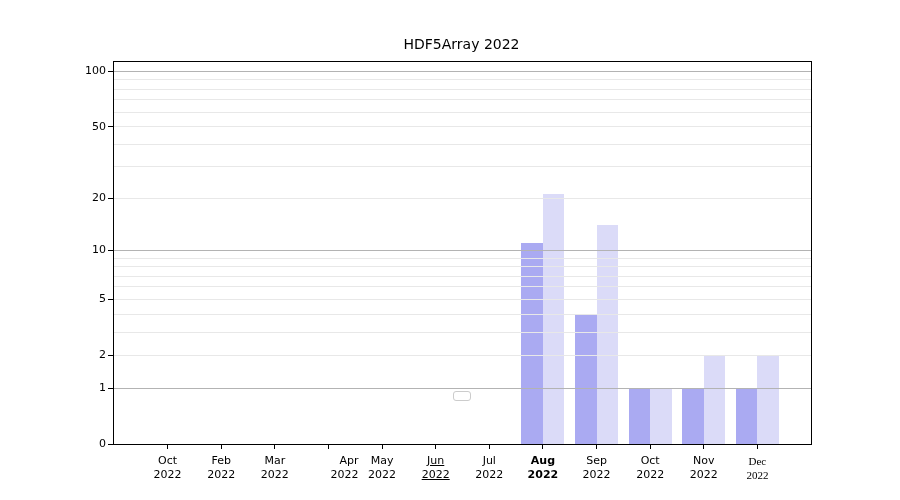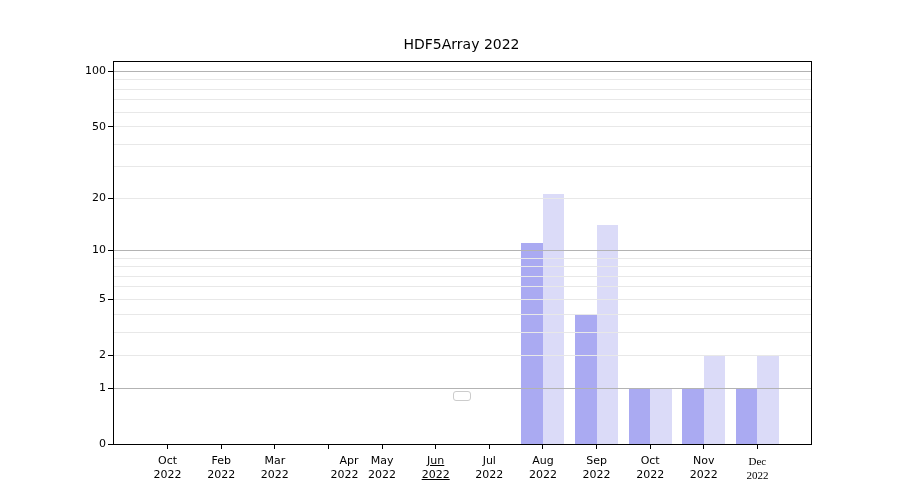--- a/index.html
+++ b/index.html
@@ -136,21 +136,21 @@
       <div class="xlabel" style="left: 291.692px; top: 392px; text-decoration: underline;">
         <div class="xline">Jun</div>
         <div class="xline">2022</div>
       </div>
       <div class="tick" style="left: 374.808px; top: 382px; width: 1px; height: 5px; background: rgb(0, 0, 0);"></div>
       <div class="xlabel" style="left: 345.308px; top: 392px;">
         <div class="xline">Jul</div>
         <div class="xline">2022</div>
       </div>
       <div class="tick" style="left: 428.423px; top: 382px; width: 1px; height: 5px; background: rgb(0, 0, 0);"></div>
-      <div class="xlabel" style="left: 398.923px; top: 392px;">
+      <div class="xlabel" style="left: 398.923px; top: 392px; font-weight: bold;">
         <div class="xline">Aug</div>
         <div class="xline">2022</div>
       </div>
       <div class="tick" style="left: 482.038px; top: 382px; width: 1px; height: 5px; background: rgb(0, 0, 0);"></div>
       <div class="xlabel" style="left: 452.538px; top: 392px;">
         <div class="xline">Sep</div>
         <div class="xline">2022</div>
       </div>
       <div class="tick" style="left: 535.654px; top: 382px; width: 1px; height: 5px; background: rgb(0, 0, 0);"></div>
       <div class="xlabel" style="left: 506.154px; top: 392px;">

